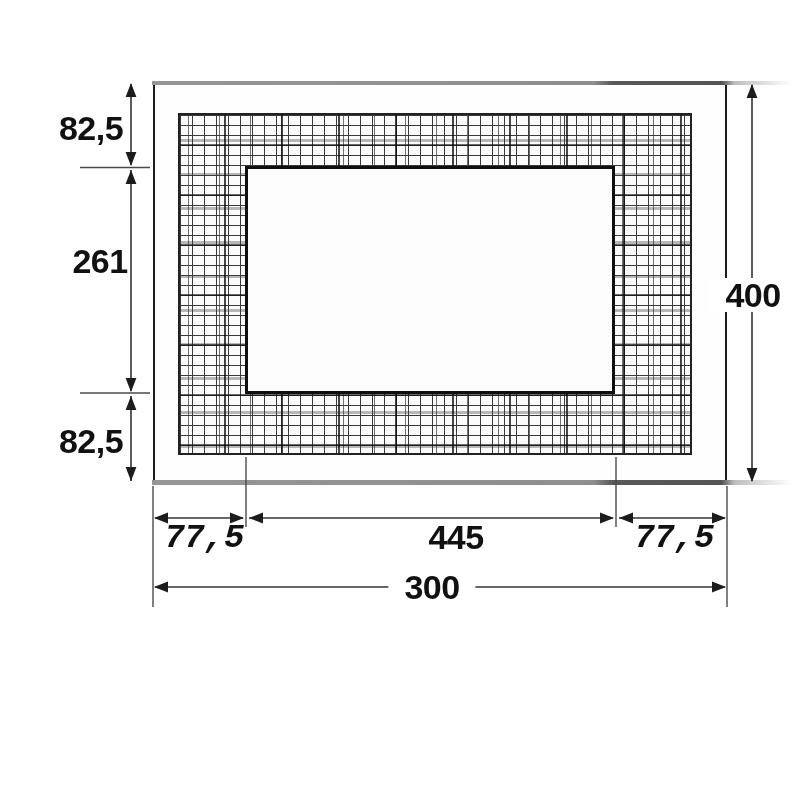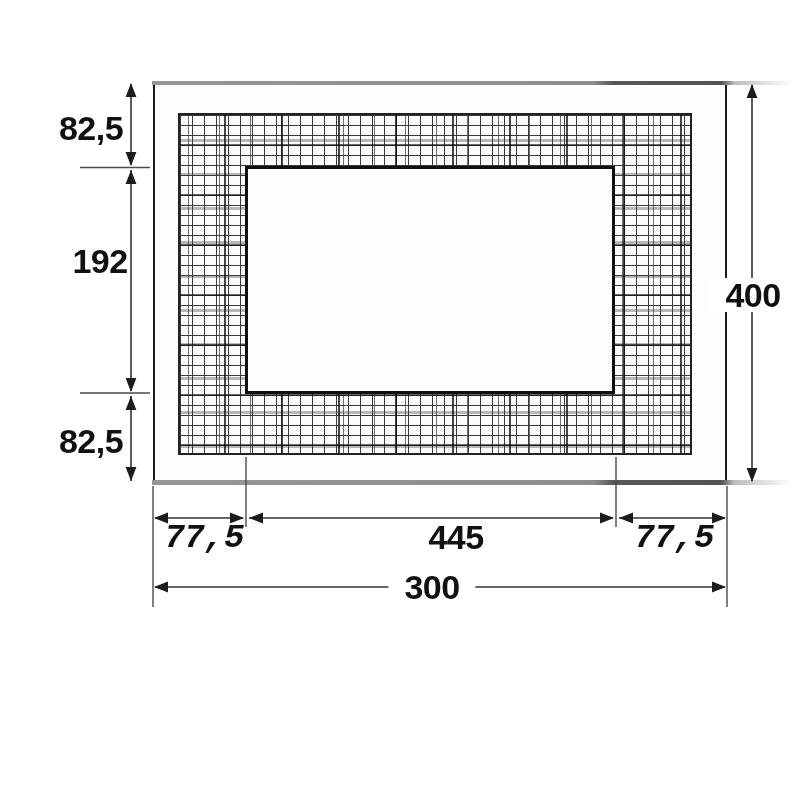--- a/index.html
+++ b/index.html
@@ -110,21 +110,21 @@
       <polygon points="614,518 600,512.6 600,523.4"></polygon>
       <polygon points="619,518 633,512.6 633,523.4"></polygon>
       <polygon points="726,518 712,512.6 712,523.4"></polygon>
 
       <polygon points="154,587 168,581.6 168,592.4"></polygon>
       <polygon points="726,587 712,581.6 712,592.4"></polygon>
     </g>
   </svg>
 
   <div class="dim-label" style="left:91px;top:128px;">82,5</div>
-  <div class="dim-label" style="left:100px;top:261px;">192</div>
+  <div class="dim-label" style="left:100px;top:261px;">261</div>
   <div class="dim-label" style="left:91px;top:441px;">82,5</div>
   <div class="dim-label on-line" style="left:753px;top:295px;">400</div>
   <div class="dim-label slant" style="left:204px;top:538px;">77,5</div>
   <div class="dim-label" style="left:456px;top:537px;">445</div>
   <div class="dim-label slant" style="left:674px;top:538px;">77,5</div>
   <div class="dim-label on-line" style="left:432px;top:587px;">300</div>
 
 </div>
 
 </body></html>

